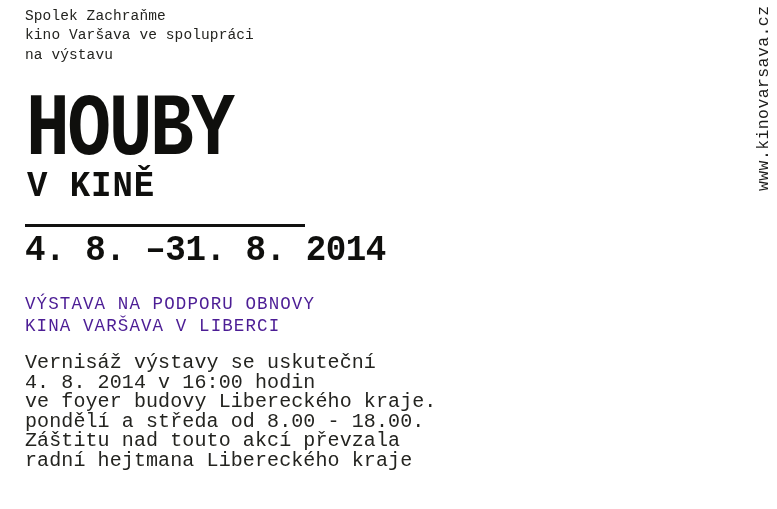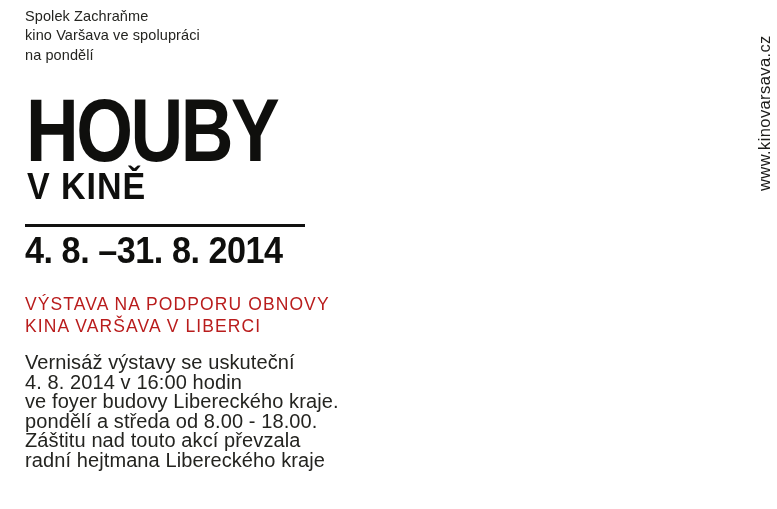--- a/index.html
+++ b/index.html
@@ -6,21 +6,21 @@
     margin: 0;
     padding: 0;
     background: #ffffff;
   }
   .poster {
     position: relative;
     width: 777px;
     height: 509px;
     background: #ffffff;
     overflow: hidden;
-    font-family: Liberation Sans, sans-serif;
+    font-family: Liberation Mono, monospace;
     color: #242420;
   }
   .intro {
     position: absolute;
     left: 25px;
     top: 7px;
     font-size: 14.5px;
     line-height: 19.3px;
     font-weight: 500;
     letter-spacing: 0.1px;
@@ -73,21 +73,21 @@
     white-space: nowrap;
   }
   .subheading {
     position: absolute;
     left: 25px;
     top: 293px;
     font-size: 17.5px;
     line-height: 22px;
     font-weight: 400;
     letter-spacing: 1.1px;
-    color: #b91c1c;
+    color: #4c1d95;
     white-space: nowrap;
   }
   .details {
     position: absolute;
     left: 25px;
     top: 353px;
     font-size: 20px;
     line-height: 19.5px;
     font-weight: 500;
     letter-spacing: 0.1px;
@@ -108,21 +108,21 @@
   }
 </style>
 </head>
 <body>
 
 <div class="poster">
 
   <div class="intro">
     <div>Spolek Zachraňme</div>
     <div>kino Varšava ve spolupráci</div>
-    <div>na pondělí</div>
+    <div>na výstavu</div>
   </div>
 
   <div class="headline">HOUBY</div>
 
   <div class="subtitle">V KINĚ</div>
 
   <div class="divider"></div>
 
   <div class="date-range">4. 8. –31. 8. 2014</div>
 

